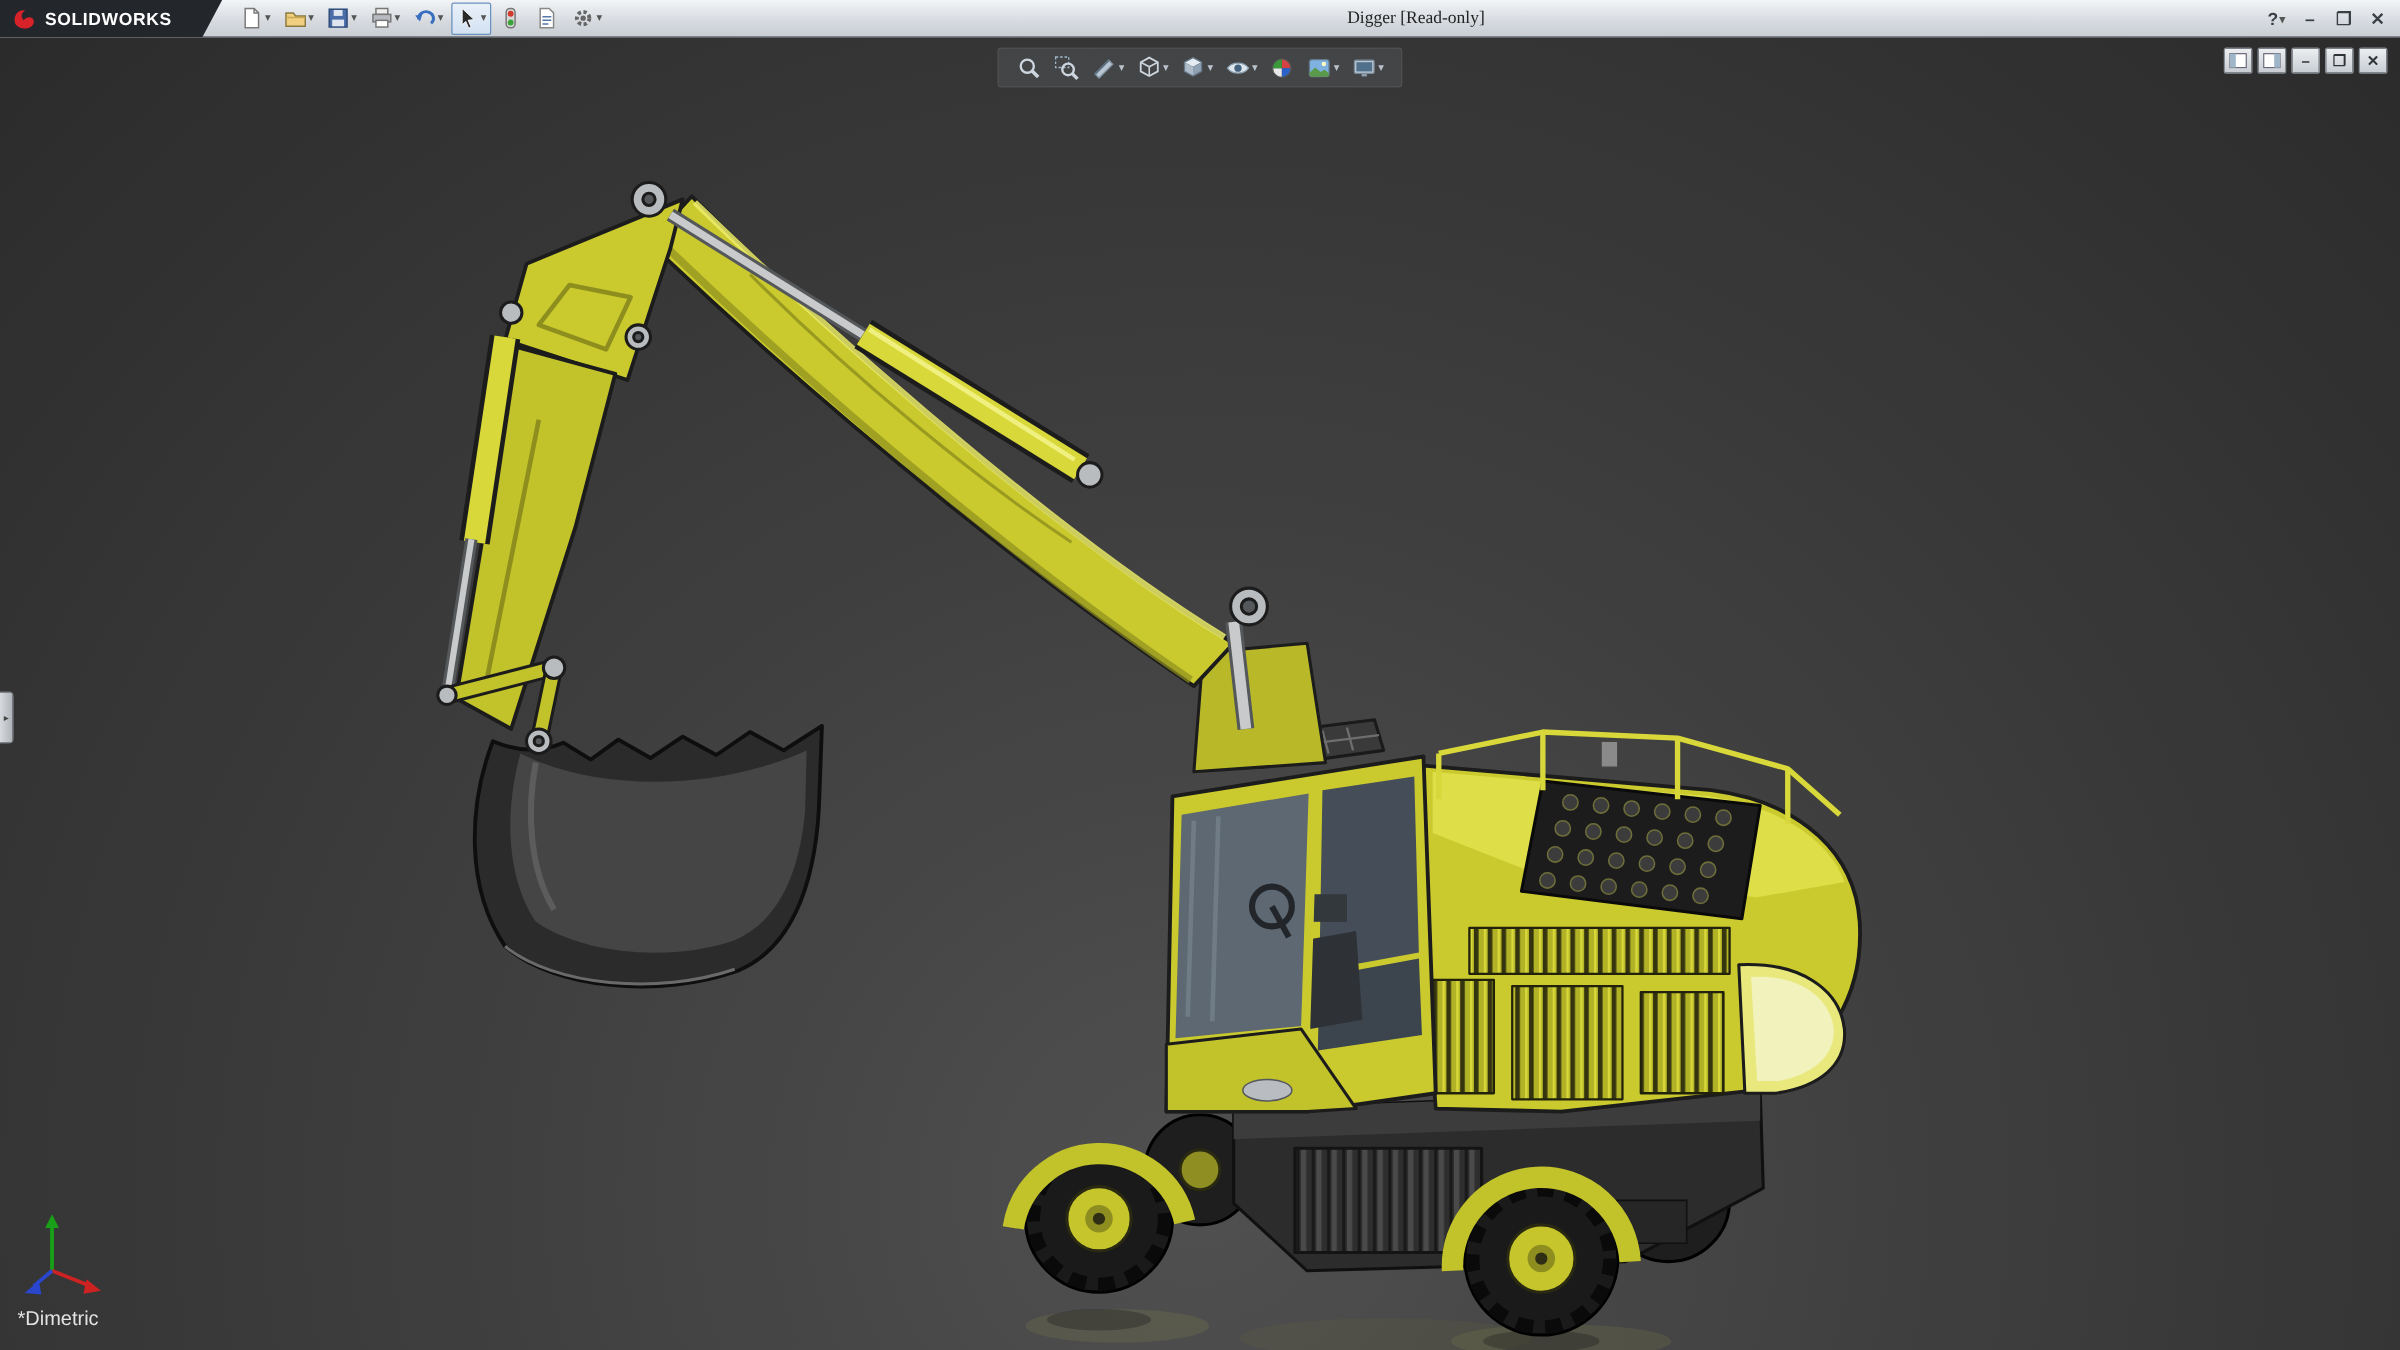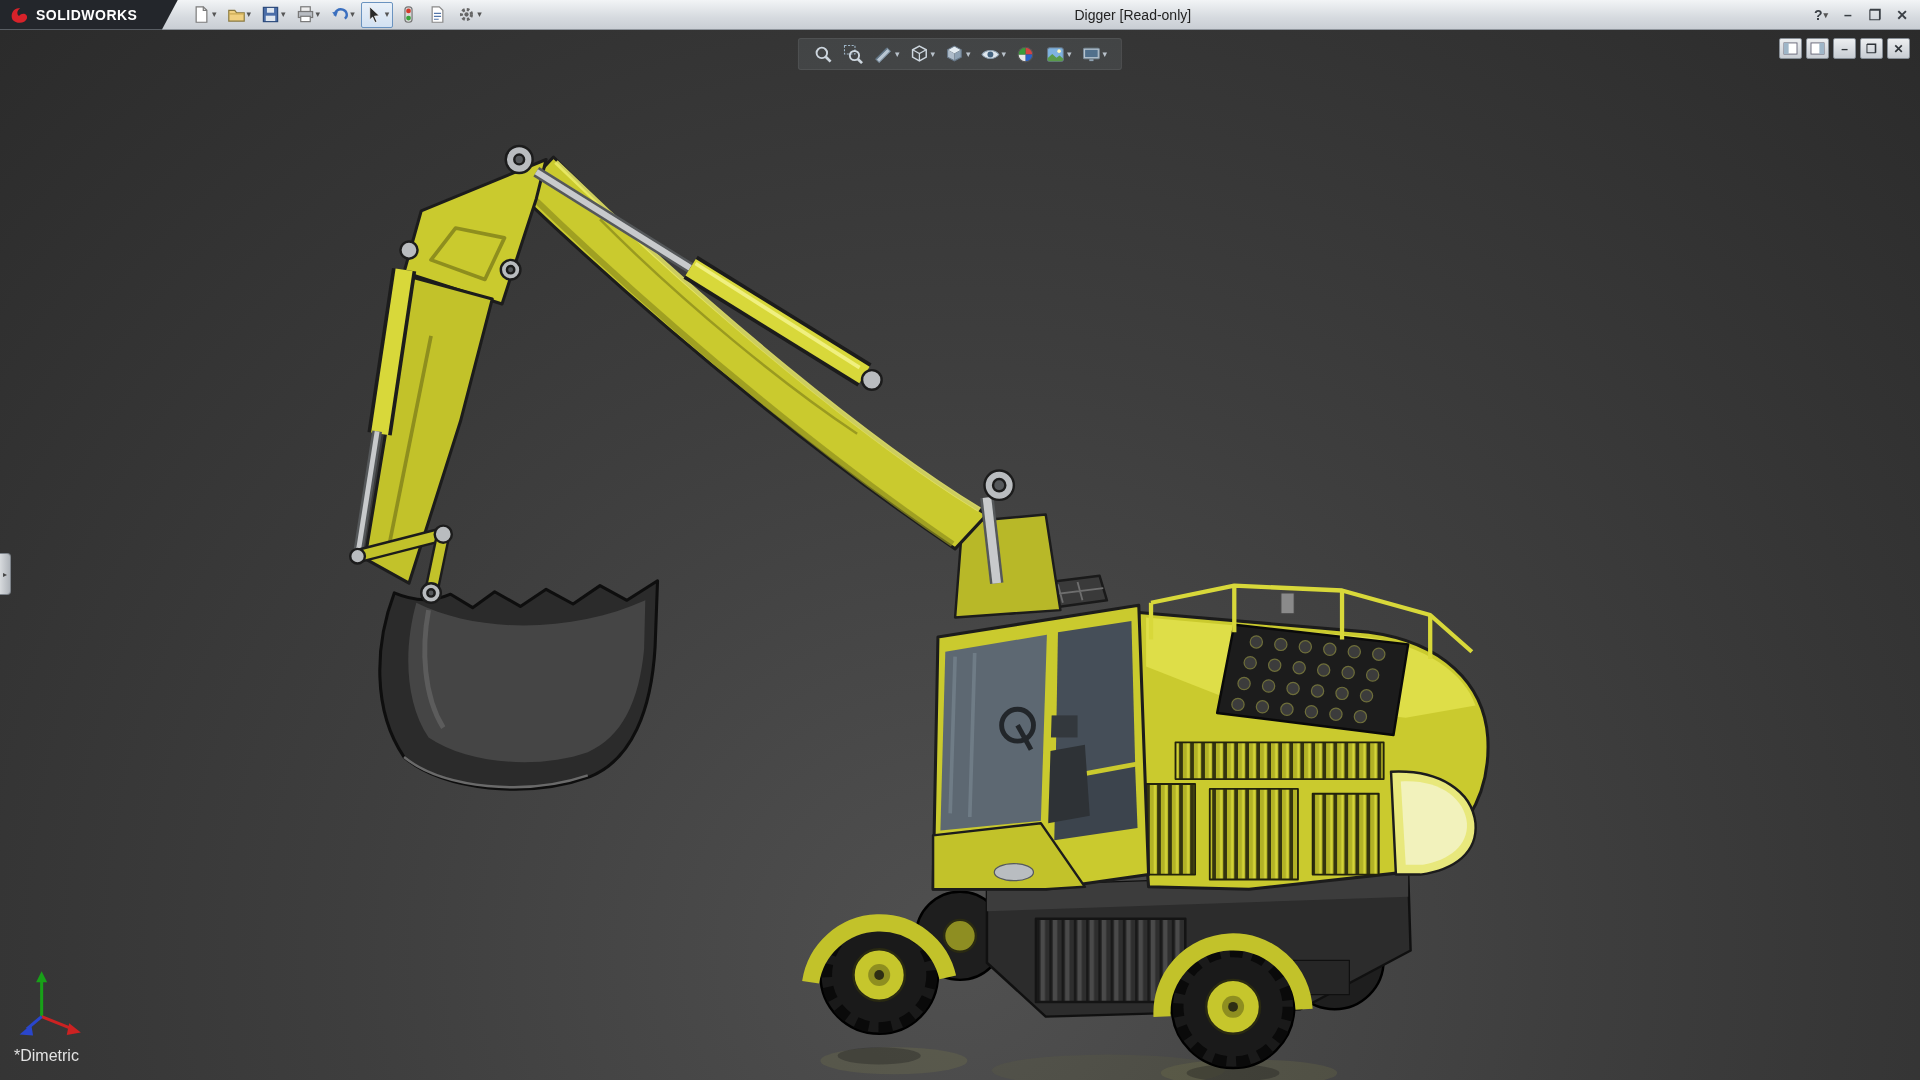--- a/index.html
+++ b/index.html
@@ -13,21 +13,21 @@
   .logo-block { height:30px; width:178px; background:#23262b; display:flex; align-items:center;
     padding-left:8px; gap:6px; clip-path:polygon(0 0,100% 0,91% 100%,0 100%); flex:0 0 auto; }
   .brand { color:#fff; font-weight:bold; font-size:14px; letter-spacing:0.5px; }
   .main-toolbar { display:flex; align-items:center; margin-left:10px; gap:2px; }
   .tbtn { display:flex; align-items:center; height:26px; padding:0 3px; border:1px solid transparent;
     border-radius:2px; background:transparent; cursor:default; }
   .tbtn.active { border-color:#6a93c0; background:linear-gradient(#eaf1f9,#d2e1f2); }
   .tbtn svg { width:19px; height:19px; display:block; }
   .caret { font-size:9px; color:#555; margin-left:1px; line-height:1; }
   .win-title { position:absolute; top:0; left:59%; transform:translateX(-50%); height:38px;
-    line-height:30px; font-size:14px; color:#222; white-space:nowrap; pointer-events:none; }
+    line-height:30px; font-size:14px; color:#222; white-space:nowrap; pointer-events:none;font-family:Liberation Serif, serif; }
   .win-controls { position:absolute; right:6px; top:0; height:30px; display:flex; align-items:center; gap:3px; }
   .wbtn { display:flex; align-items:center; justify-content:center; min-width:24px; height:22px;
     font-size:14px; font-weight:bold; color:#3a3f45; border-radius:2px; }
 
   
   .viewport { position:absolute; top:30px; left:0; right:0; bottom:0;
     background:radial-gradient(ellipse at 50% 88%, #505050 0%, #3e3e3e 45%, #2b2b2b 100%); }
   .model-svg { position:absolute; inset:0; width:100%; height:100%; }
 
   .headsup { position:absolute; top:8px; left:50%; transform:translateX(-50%);

